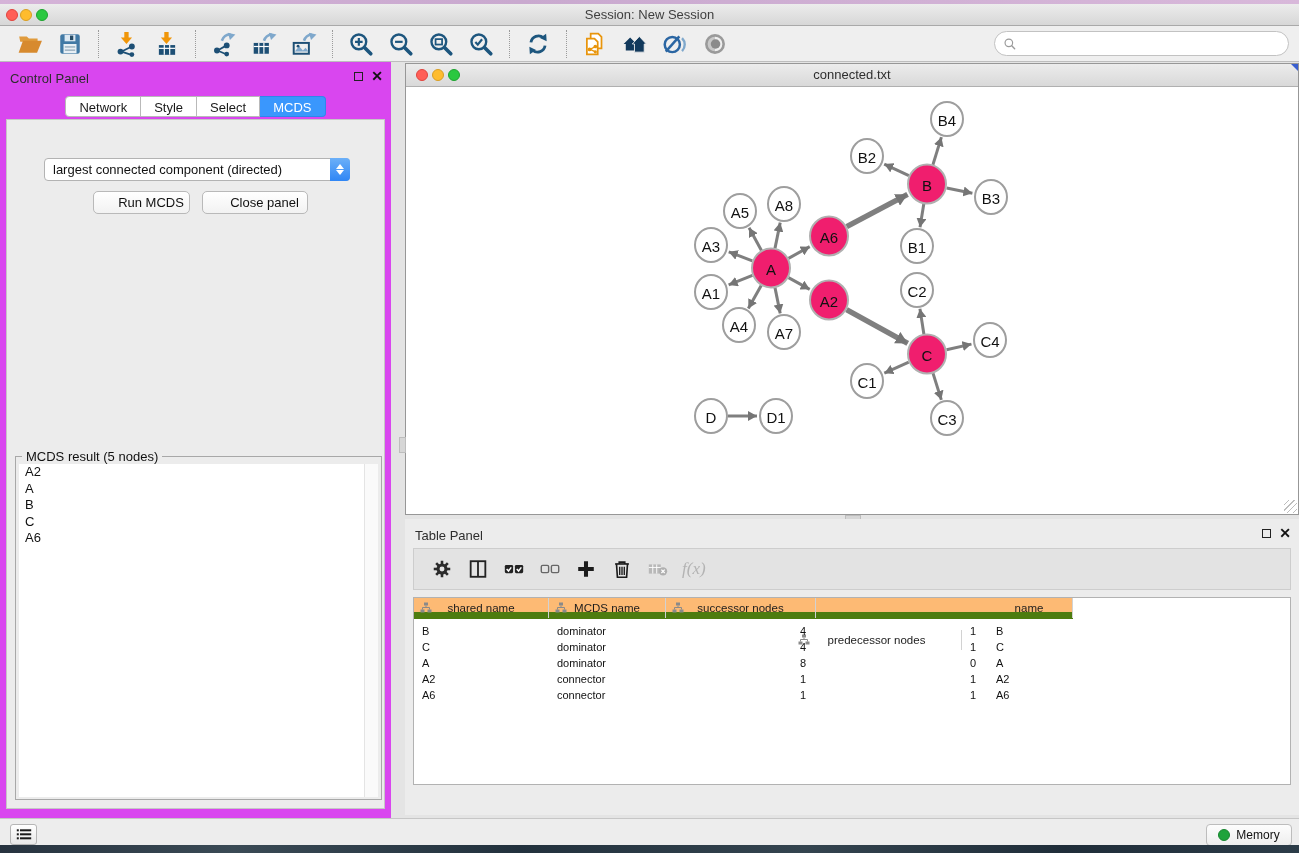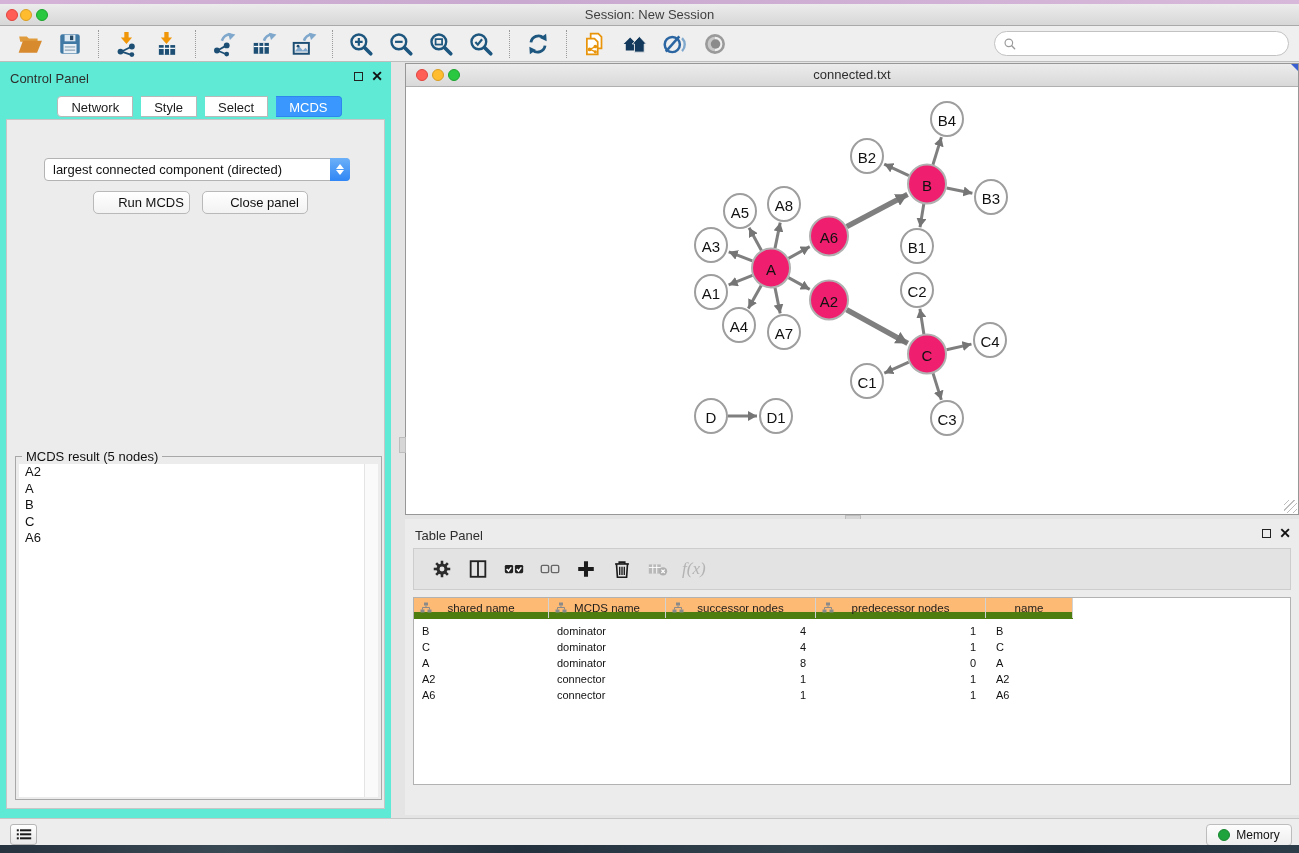--- a/index.html
+++ b/index.html
@@ -25,28 +25,28 @@
   .toolbar { position:absolute; left:0; top:26px; width:1299px; height:36px; background:#efefef;
      border-bottom:1px solid #bdbdbd; display:flex; align-items:center; padding-left:10px; }
   .ticon { width:34px; height:30px; display:flex; align-items:center; justify-content:center; margin:0 3px; }
   .ticon svg { width:26px; height:26px; }
   .tsep { width:1px; height:28px; border-left:1px dotted #9b9b9b; margin:0 8px; }
   .searchbox { position:absolute; right:10px; top:5px; width:295px; height:25px; background:#fff;
      border:1px solid #c2c2c2; border-radius:13px; display:flex; align-items:center; padding-left:8px; }
   .searchbox svg { width:14px; height:14px; }
 
   
-  .control-panel { position:absolute; left:0; top:62px; width:391px; height:756px; background:#5eead4; }
+  .control-panel { position:absolute; left:0; top:62px; width:391px; height:756px; background:#d946ef; }
   .panel-title { position:absolute; left:10px; top:9px; font-size:13px; color:#2e2e2e; }
   .panel-btns { position:absolute; right:8px; top:9px; display:flex; gap:8px; align-items:center; }
   .float-glyph { width:9px; height:9px; border:1.5px solid #222; display:inline-block; }
   .close-glyph { font-size:14px; font-weight:bold; color:#111; line-height:10px; }
   .cp-tabs { position:absolute; left:0; top:34px; width:391px; display:flex; justify-content:center; }
   .tab { height:21px; padding:0 13px; font-size:13px; line-height:21px; background:#fff;
-     border:1px solid #b9b9b9; border-left:none; color:#1a1a1a;margin-left:8px; }
+     border:1px solid #b9b9b9; border-left:none; color:#1a1a1a; }
   .tab:first-child { border-left:1px solid #b9b9b9; border-radius:4px 0 0 4px; }
   .tab:last-child { border-radius:0 4px 4px 0; }
   .tab.active { background:#3a97fd; color:#fff; border-color:#2f86ec; }
   .cp-content { position:absolute; left:6px; top:57px; width:379px; height:690px;
      background:#ececec; border:1px solid #c6c6c6; }
   .opt-label { position:absolute; left:0; right:0; top:15px; text-align:center; font-size:13px; color:#111; }
   .select-box { position:absolute; left:37px; top:38px; width:306px; height:23px; background:#fff;
      border:1px solid #b3b3b3; border-radius:4px; font-size:13px; line-height:21px; padding-left:8px; color:#111; }
   .select-stepper { position:absolute; right:-1px; top:-1px; width:20px; height:23px; border-radius:0 4px 4px 0;
      background:linear-gradient(#6cb0f8,#2f86f5); display:flex; flex-direction:column; align-items:center; justify-content:center; gap:1px; }
@@ -522,21 +522,21 @@
         </div>
         <div class="th" style="left:252px; width:150px;">
           <svg class="hicon" viewBox="0 0 12 12">
               <rect x="4" y="0.5" width="4" height="3" fill="#8a8a8a"></rect>
               <rect x="0.5" y="7.5" width="4" height="3" fill="#8a8a8a"></rect>
               <rect x="7.5" y="7.5" width="4" height="3" fill="#8a8a8a"></rect>
               <path d="M6 3.5v2 M2.5 7.5V5.5h7v2" stroke="#8a8a8a" fill="none"></path>
             </svg>
           <span>successor nodes</span>
         </div>
-        <div class="th" style="left:402px; width:170px;">
+        <div class="th" style="left:378px; width:170px;margin-top:32px;">
           <svg class="hicon" viewBox="0 0 12 12">
               <rect x="4" y="0.5" width="4" height="3" fill="#8a8a8a"></rect>
               <rect x="0.5" y="7.5" width="4" height="3" fill="#8a8a8a"></rect>
               <rect x="7.5" y="7.5" width="4" height="3" fill="#8a8a8a"></rect>
               <path d="M6 3.5v2 M2.5 7.5V5.5h7v2" stroke="#8a8a8a" fill="none"></path>
             </svg>
           <span>predecessor nodes</span>
         </div>
         <div class="th" style="left:572px; width:87px;">
           <span>name</span>

